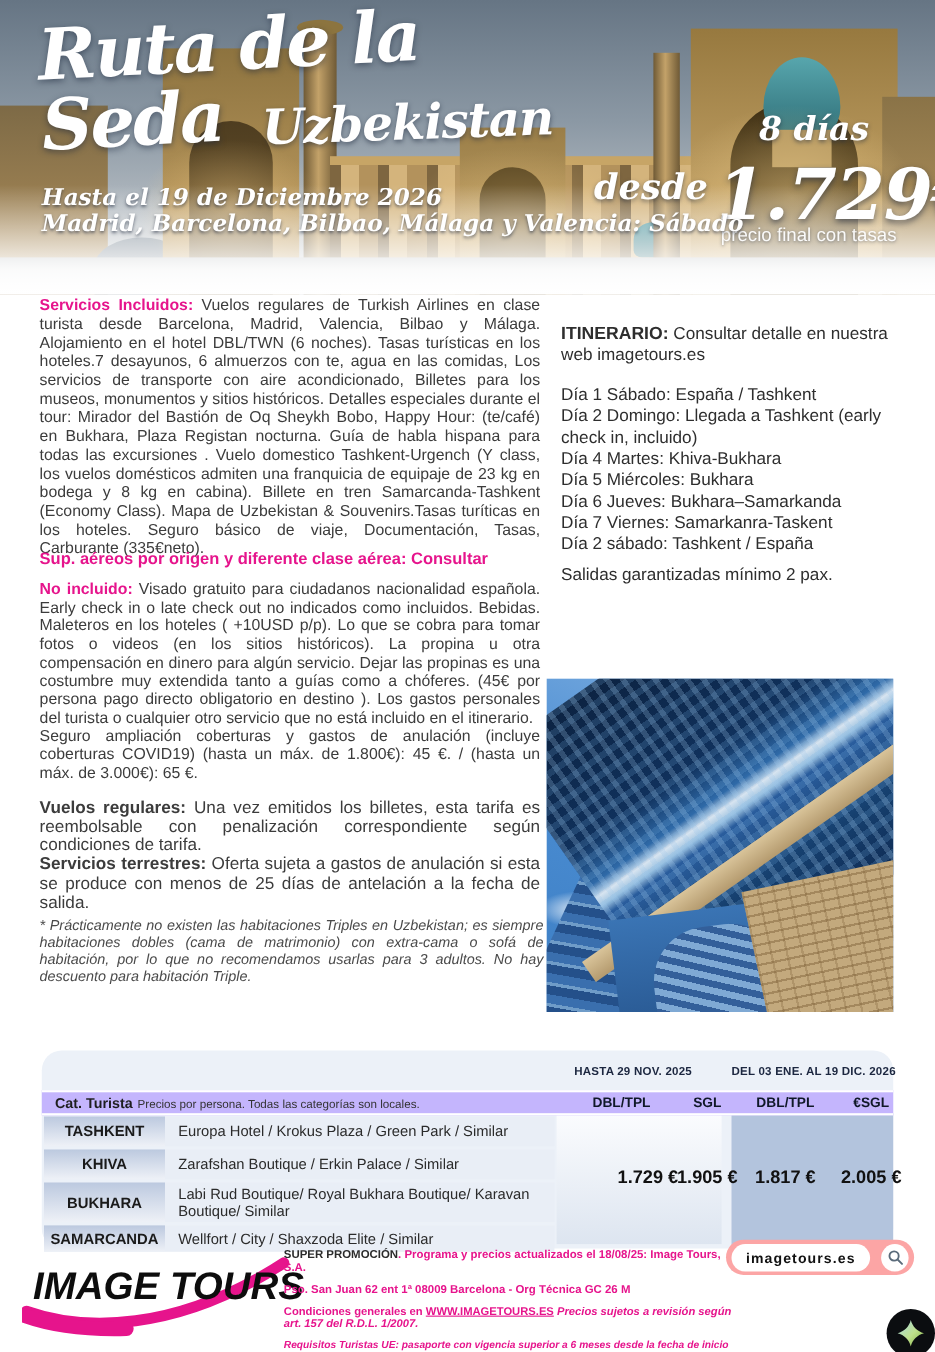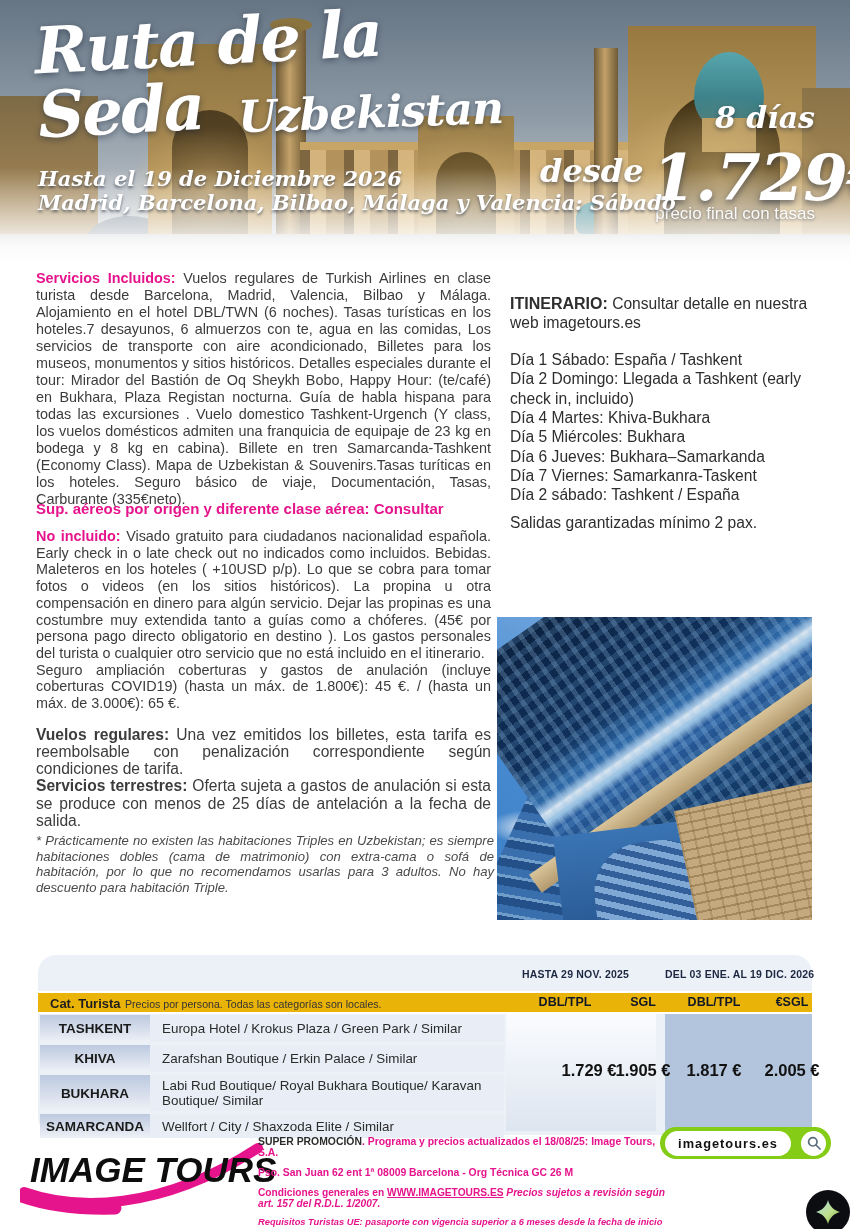--- a/index.html
+++ b/index.html
@@ -31,21 +31,21 @@
   .wallR { left:802px; top:88px; width:50px; height:180px; background:linear-gradient(180deg,#8a7347,#bb9a62); }
   .glow { position:absolute; inset:0; background:
       radial-gradient(120px 90px at 210px 190px, rgba(255,214,140,.45), transparent 70%),
       radial-gradient(150px 110px at 470px 210px, rgba(255,214,140,.40), transparent 70%),
       radial-gradient(160px 120px at 720px 180px, rgba(255,220,150,.48), transparent 70%); }
   .plaza { position:absolute; left:0; top:234px; width:850px; height:34px; background:linear-gradient(180deg,#b6babd,#e9eaeb); }
   .fade { position:absolute; left:0; top:168px; width:850px; height:100px; background:linear-gradient(180deg,rgba(255,255,255,0),rgba(255,255,255,.92) 78%,#fff 100%); }
 
   .hero-title { position:absolute; left:36px; top:8px; width:440px; font-family:"DejaVu Serif", serif; font-style:italic; font-weight:bold; font-size:64px; line-height:1; color:#fff; transform:rotate(-3deg); text-shadow:0 2px 6px rgba(30,40,60,.55); letter-spacing:-2px; }
   .hero-subtitle { position:absolute; left:238px; top:86px; width:300px; font-family:"DejaVu Serif", serif; font-style:italic; font-weight:bold; font-size:44px; color:#fff; transform:rotate(-2deg); text-shadow:0 2px 5px rgba(30,40,60,.55); letter-spacing:-1px; }
-  .hero-days { position:absolute; left:690px; top:100px; width:125px; text-align:right; font-family:"DejaVu Serif", serif; font-style:italic; font-weight:bold; font-size:30px; color:#fff; text-shadow:0 2px 4px rgba(30,40,60,.55); }
+  .hero-days { position:absolute; left:690px; top:100px; width:125px; font-family:"DejaVu Serif", serif; font-style:italic; font-weight:bold; font-size:30px; color:#fff; text-shadow:0 2px 4px rgba(30,40,60,.55); }
   .hero-price-row { position:absolute; left:540px; top:140px; width:275px; text-align:right; color:#fff; white-space:nowrap; }
   .hero-desde { font-family:"DejaVu Serif", serif; font-style:italic; font-weight:bold; font-size:32px; vertical-align:18px; margin-right:8px; text-shadow:0 2px 4px rgba(30,40,60,.55); }
   .hero-price { font-family:"DejaVu Serif", serif; font-style:italic; font-weight:bold; font-size:64px; letter-spacing:-1px; text-shadow:0 3px 6px rgba(30,40,60,.6); }
   .hero-pricenote { position:absolute; left:600px; top:204px; width:215px; text-align:right; font-size:17px; color:rgba(255,255,255,.95); text-shadow:0 1px 3px rgba(30,40,60,.5); }
   .hero-validity { position:absolute; left:38px; top:166px; font-family:"DejaVu Serif", serif; font-style:italic; font-weight:bold; font-size:21px; color:#fff; text-shadow:0 2px 3px rgba(30,40,60,.6); }
   .hero-departures { position:absolute; left:38px; top:190px; font-family:"DejaVu Serif", serif; font-style:italic; font-weight:bold; font-size:21px; color:#fff; text-shadow:0 2px 3px rgba(30,40,60,.6); }
 
   
   .mag { color:#e6148c; }
   .blk { display:block; }
@@ -82,21 +82,21 @@
   .ph-tan { position:absolute; right:-26px; bottom:-24px; width:150px; height:150px; transform:rotate(-12deg); background:#c3a97d; }
   .ph-tan::after { content:""; position:absolute; inset:0; background:repeating-linear-gradient(0deg, rgba(115,85,45,.4) 0 2px, transparent 2px 9px), repeating-linear-gradient(90deg, rgba(115,85,45,.25) 0 2px, transparent 2px 14px); }
 
   
   .ptable { position:absolute; left:38px; top:955px; width:774px; height:180px; background:#ecf1f8; border-radius:18px; }
   .tbl-hasta-block { position:absolute; left:468px; top:57px; width:150px; height:119px; background:linear-gradient(180deg,#fbfcfe 0%,#dde5f0 100%); }
   .tbl-del-block { position:absolute; left:627px; top:57px; width:147px; height:143px; background:#b3c4dd; }
   .tbl-period { position:absolute; top:13px; font-size:10.5px; font-weight:bold; color:#1c2740; text-align:left; letter-spacing:.2px; }
   .tbl-period.p1 { left:484px; width:180px; }
   .tbl-period.p2 { left:627px; width:170px; }
-  .tbl-catrow { position:absolute; left:0; top:36px; width:774px; height:23px; border-top:2px solid #fff; border-bottom:2px solid #fff; background:#eab308; line-height:19px; }
+  .tbl-catrow { position:absolute; left:0; top:36px; width:774px; height:23px; border-top:2px solid #fff; border-bottom:2px solid #fff; background:#c4b5fd; line-height:19px; }
   .tbl-cat { font-size:13px; font-weight:bold; color:#1e1e1e; margin-left:12px; }
   .tbl-catnote { font-size:10.6px; color:#333; }
   .tbl-colh { position:absolute; top:40px; width:84px; text-align:center; font-size:12.5px; font-weight:bold; color:#101828; }
   .tbl-colh.c1 { left:485px; } .tbl-colh.c2 { left:563px; } .tbl-colh.c3 { left:634px; } .tbl-colh.c4 { left:712px; }
   .tbl-row { position:absolute; left:2px; width:464px; background:#e9eef6; }
   .tbl-row.r1 { top:60px; height:27px; } .tbl-row.r2 { top:90px; height:27px; }
   .tbl-row.r3 { top:120px; height:36px; } .tbl-row.r4 { top:159px; height:24px; }
   .tbl-city { position:absolute; left:0; top:0; bottom:0; width:110px; display:flex; align-items:center; justify-content:center; font-size:13.5px; font-weight:bold; color:#1a1a1a; background:linear-gradient(180deg,#bcc9df 0%,#eef1f7 100%); }
   .tbl-hotels { position:absolute; left:122px; right:4px; top:0; bottom:0; display:flex; align-items:center; font-size:13.4px; color:#2b2b2b; }
   .tbl-price { position:absolute; top:106px; width:94px; text-align:center; font-size:16.5px; font-weight:bold; color:#111; }
@@ -109,21 +109,21 @@
   .foot-line1 { font-size:10.4px; color:#2b2b2b; }
   .foot-line1 .fl-label { font-weight:bold; color:#2b2b2b; }
   .foot-line1 .fl-rest { color:#e6148c; font-weight:600; }
   .foot-line2 { margin-top:9px; font-size:10.4px; font-weight:bold; color:#e6148c; }
   .foot-line3 { margin-top:9px; font-size:10.2px; color:#e6148c; }
   .foot-line3 .fl-cond { font-weight:bold; }
   .foot-line3 .fl-link { font-weight:bold; text-decoration:underline; cursor:pointer; }
   .foot-line3 .fl-rest3 { font-style:italic; font-weight:600; }
   .foot-line4 { margin-top:8px; font-size:9.3px; font-style:italic; font-weight:600; color:#e6148c; line-height:1.25; }
 
-  .web-chip { position:absolute; left:660px; top:1127px; width:171px; height:32px; border-radius:16px; background:#84cc16; }
+  .web-chip { position:absolute; left:660px; top:1127px; width:171px; height:32px; border-radius:16px; background:#fca5a5; }
   .web-pill { position:absolute; left:5px; top:3.5px; width:126px; height:25px; border-radius:13px; background:#fff; display:flex; align-items:center; justify-content:center; font-size:12.8px; font-weight:bold; letter-spacing:1px; color:#111; cursor:pointer; }
   .web-search { position:absolute; right:5px; top:3.5px; width:25px; height:25px; border-radius:50%; background:#fff; display:flex; align-items:center; justify-content:center; cursor:pointer; }
 
   .corner-icon { position:absolute; left:806px; top:1190px; width:44px; height:44px; border-radius:50%; background:#0b0d10; display:flex; align-items:center; justify-content:center; }
 </style>
 </head>
 <body>
 
 <div class="page">
 

